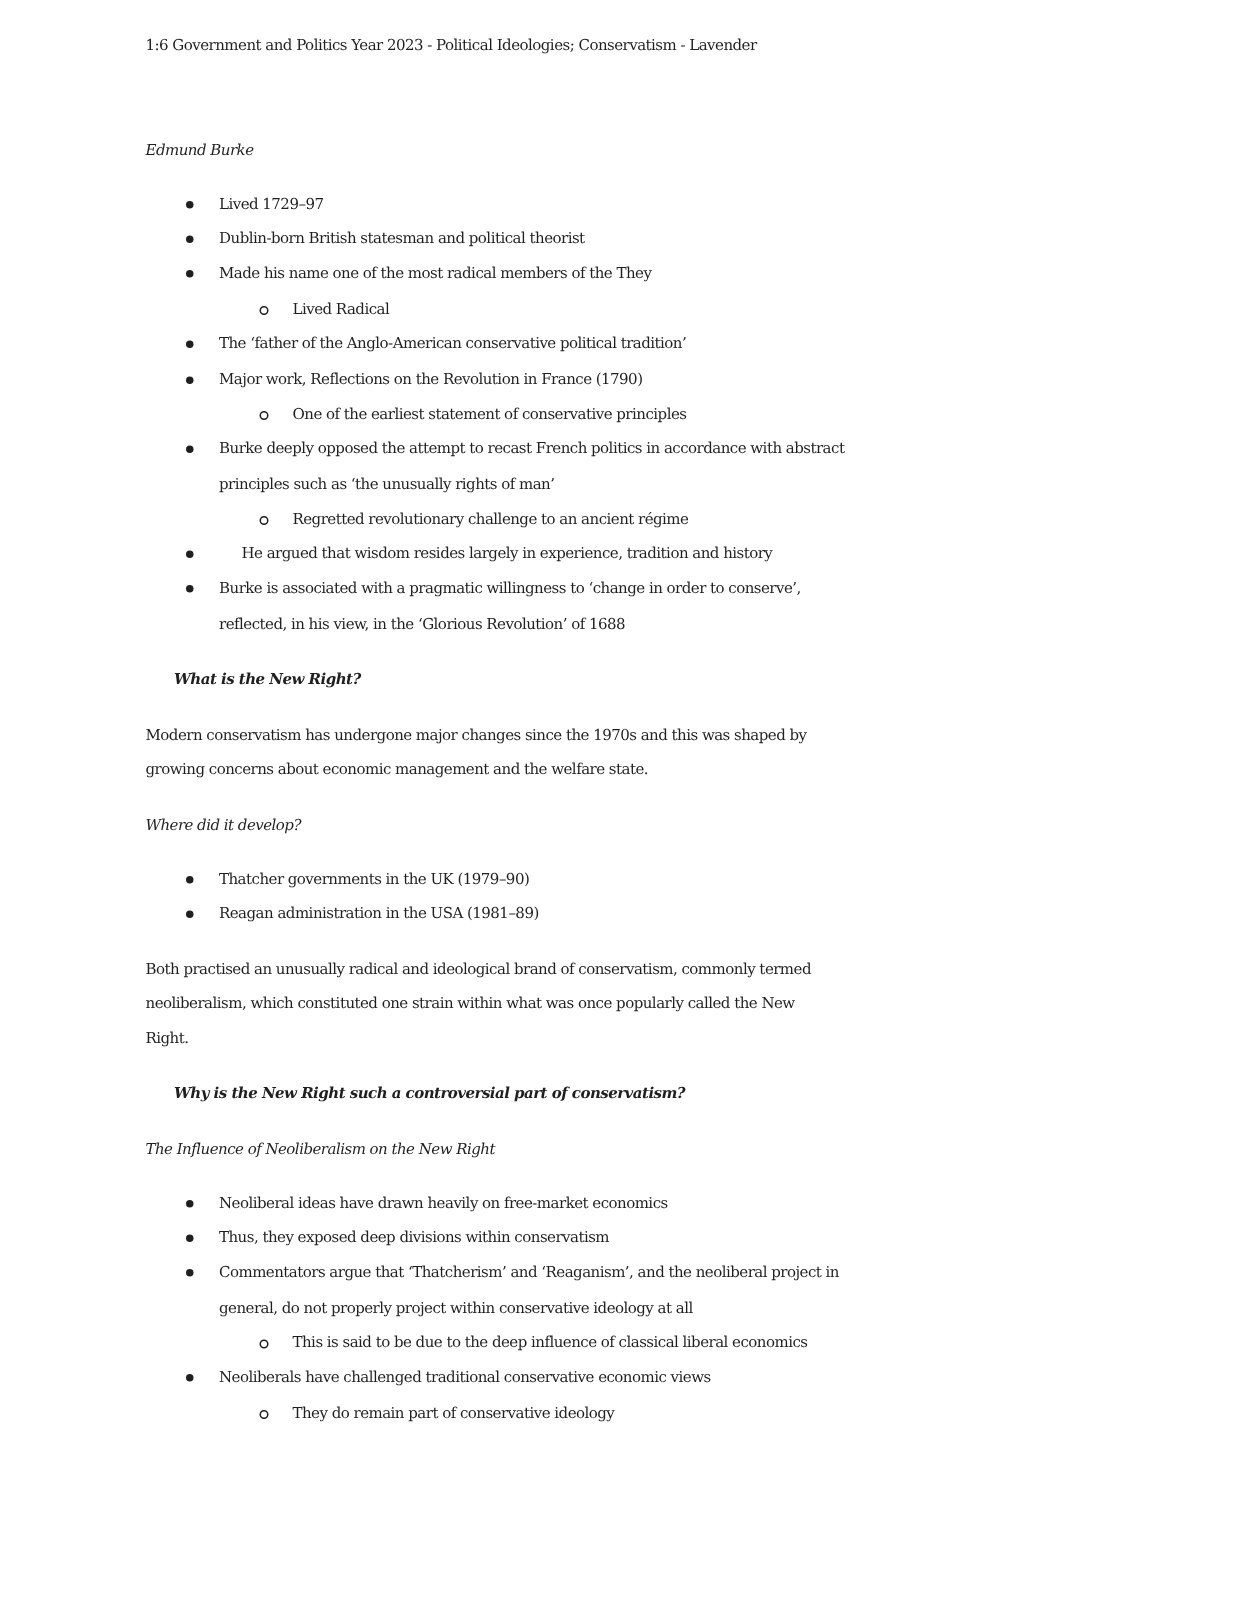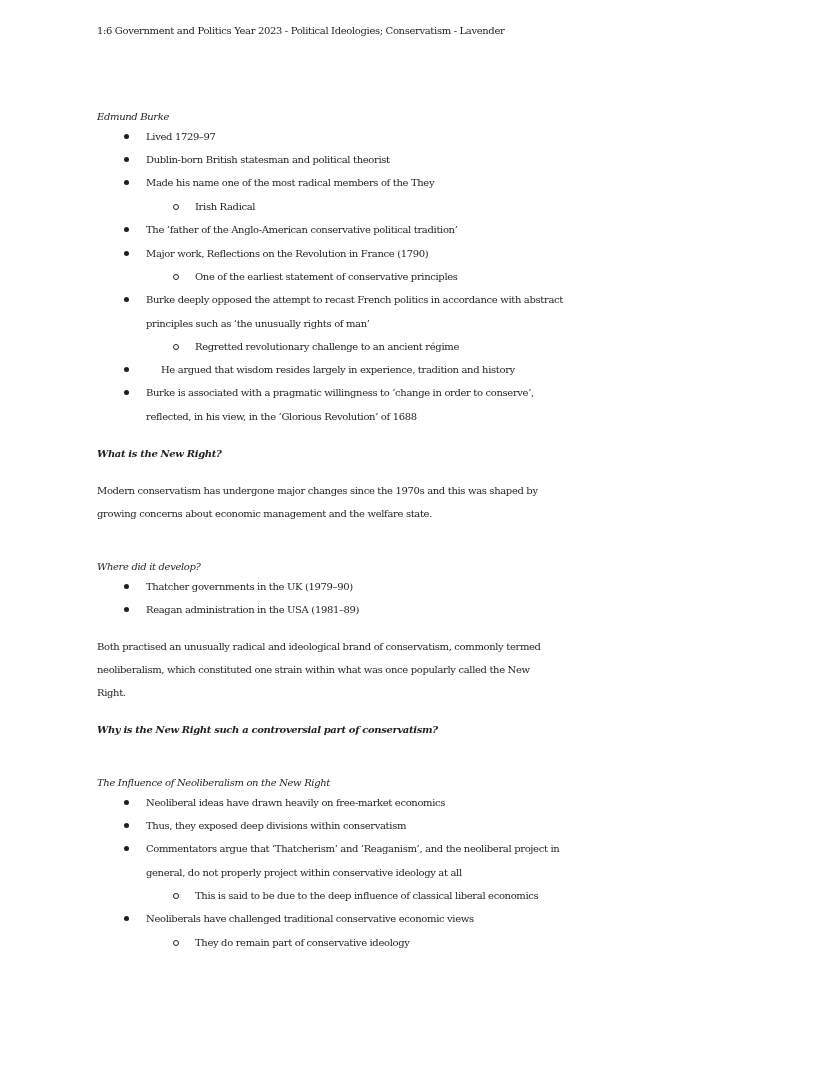--- a/index.html
+++ b/index.html
@@ -3,22 +3,22 @@
 <meta charset="utf-8">
 <style>
   html, body { margin: 0; padding: 0; background: #ffffff; }
   body {
     width: 828px; height: 1071px; position: relative; overflow: hidden;
     font-family: "DejaVu Serif", "Liberation Serif", serif;
     color: #1f1f1f;
   }
   .page { position: absolute; left: 97px; top: 0; width: 640px; }
   .t { position: absolute; white-space: nowrap; font-size: 10px; line-height: 23px; letter-spacing: -0.35px; }
-  .it { font-style: italic; margin-top: 16px; }
-  .bi { font-style: italic; font-weight: bold; }
+  .it { font-style: italic; }
+  .bi { font-style: italic; font-weight: bold; margin-left: 19px; }
   .bul { position: absolute; width: 5px; height: 5px; border-radius: 50%; background: #1f1f1f; }
   .sub { position: absolute; width: 4px; height: 4px; border-radius: 50%; border: 1px solid #1f1f1f; box-sizing: content-box; }
 </style>
 </head>
 <body>
 
 <div class="page">
   <div class="t" style="top:19px;">1:6 Government and Politics Year 2023 - Political Ideologies; Conservatism - Lavender</div>
 
   <div class="t it" style="top:89px;">Edmund Burke</div>
@@ -27,21 +27,21 @@
     <span class="bul" style="left:27px;top:134px;"></span>
     <div class="t" style="left:49px;top:125px;">Lived 1729–97</div>
 
     <span class="bul" style="left:27px;top:157px;"></span>
     <div class="t" style="left:49px;top:148px;">Dublin-born British statesman and political theorist</div>
 
     <span class="bul" style="left:27px;top:180px;"></span>
     <div class="t" style="left:49px;top:171px;">Made his name one of the most radical members of the They</div>
 
     <span class="sub" style="left:76px;top:204px;"></span>
-    <div class="t" style="left:98px;top:195px;">Irish Radical</div>
+    <div class="t" style="left:98px;top:195px;">Lived Radical</div>
 
     <span class="bul" style="left:27px;top:227px;"></span>
     <div class="t" style="left:49px;top:218px;">The ‘father of the Anglo-American conservative political tradition’</div>
 
     <span class="bul" style="left:27px;top:251px;"></span>
     <div class="t" style="left:49px;top:242px;">Major work, Reflections on the Revolution in France (1790)</div>
 
     <span class="sub" style="left:76px;top:274px;"></span>
     <div class="t" style="left:98px;top:265px;">One of the earliest statement of conservative principles</div>
 

